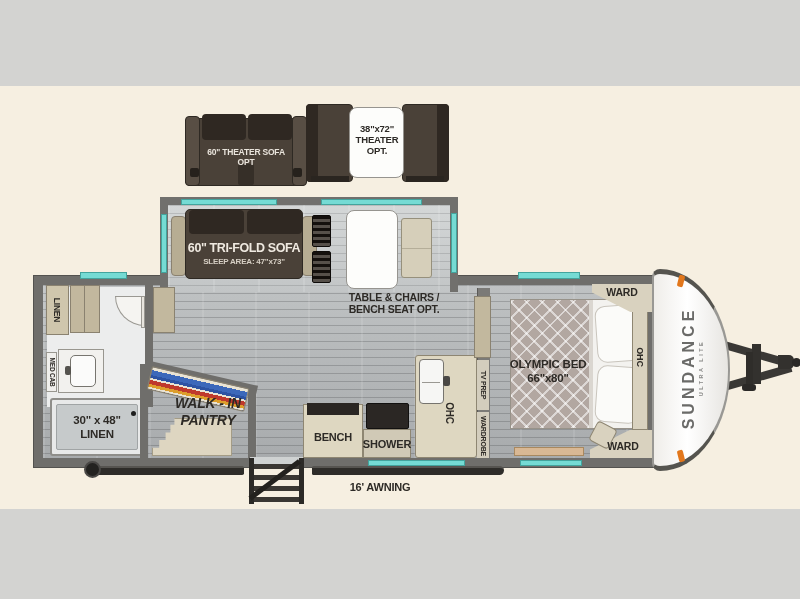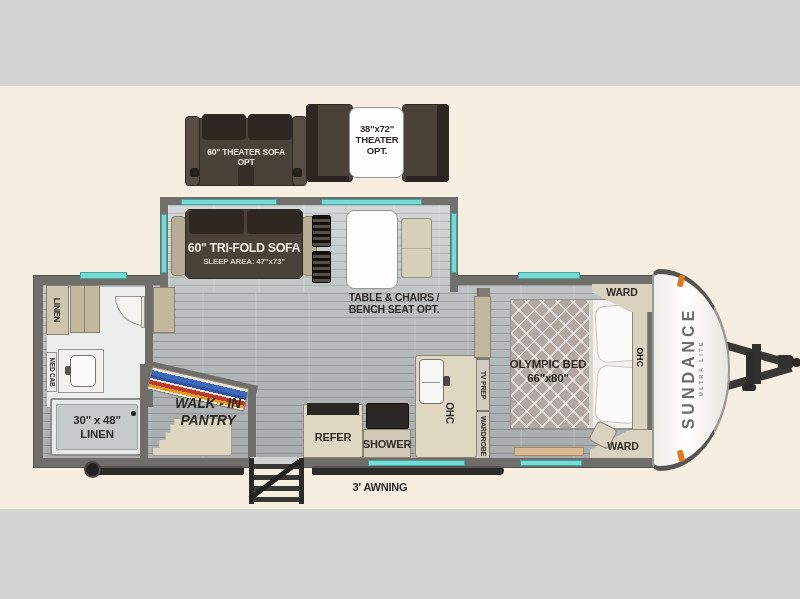--- a/index.html
+++ b/index.html
@@ -206,27 +206,27 @@
   <div class="vlbl" style="left:57px; top:310px; font-size:8.5px;">LINEN</div>
   <div class="vlbl" style="left:52px; top:372px; font-size:6.5px;">MED CAB</div>
   <div class="lbl" style="left:97px; top:428px; font-size:11.5px;">
     <span style="display:block;">30" x 48"</span>
     <span style="display:block;">LINEN</span>
   </div>
   <div class="lbl" style="left:208px; top:412px; font-size:14px;font-style:italic;">
     <span style="display:block;">WALK - IN</span>
     <span style="display:block;">PANTRY</span>
   </div>
-  <div class="lbl" style="left:333px; top:437px; font-size:11px;">REFER</div>
+  <div class="lbl" style="left:333px; top:437px; font-size:11px;">BENCH</div>
   <div class="lbl" style="left:387px; top:444px; font-size:11px;">SHOWER</div>
   <div class="vlbl" style="left:449px; top:413px; font-size:10px;">OHC</div>
   <div class="vlbl" style="left:483px; top:385px; font-size:7px;">TV PREP</div>
   <div class="vlbl" style="left:483px; top:436px; font-size:7px;">WARDROBE</div>
   <div class="lbl" style="left:548px; top:372px; font-size:11.5px;">
     <span style="display:block;">OLYMPIC BED</span>
     <span style="display:block;">66"x80"</span>
   </div>
   <div class="lbl" style="left:622px; top:292px; font-size:10.5px;">WARD</div>
   <div class="vlbl" style="left:640px; top:357px; font-size:9px;">OHC</div>
   <div class="lbl" style="left:623px; top:446px; font-size:10.5px;">WARD</div>
-  <div class="lbl" style="left:380px; top:487px; font-size:11px;">3' AWNING</div>
+  <div class="lbl" style="left:380px; top:487px; font-size:11px;">16' AWNING</div>
 
 </div>
 
 </body></html>

